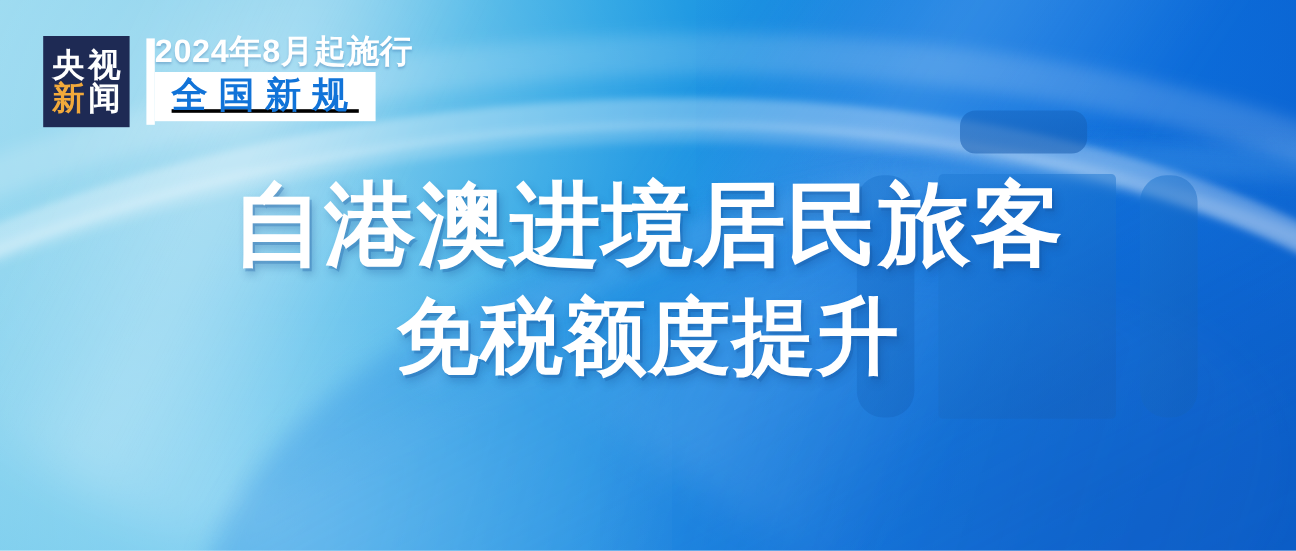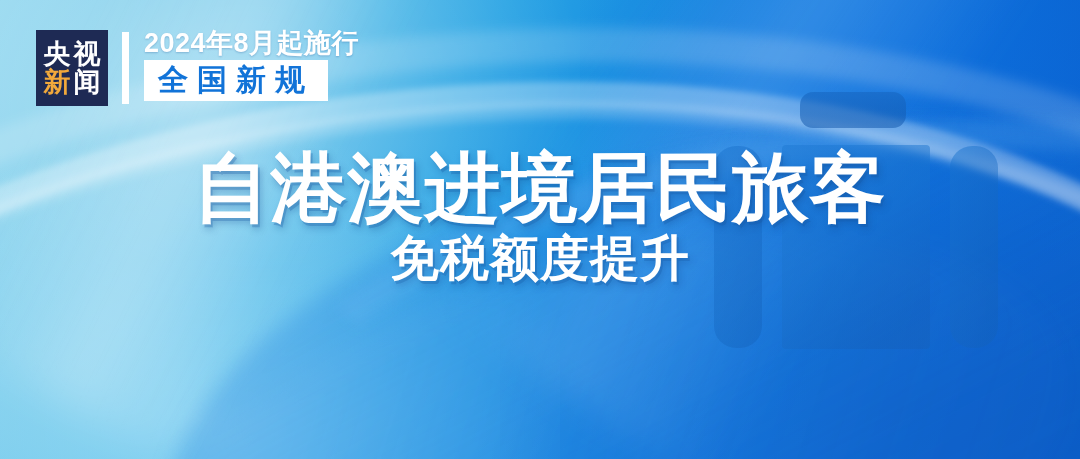--- a/index.html
+++ b/index.html
@@ -199,39 +199,39 @@
 
   .divider-bar {
     width: 7px;
     height: 72px;
     background: #ffffff;
     margin-left: 14px;
     margin-top: 2px;
   }
 
   .header-text {
-    margin-left: 15px;
     display: flex;
     flex-direction: column;
     gap: 3px;
   }
   .kicker {
     color: #ffffff;
     font-size: 27px;
     font-weight: 700;
     line-height: 1;
     letter-spacing: 0.5px;
     white-space: nowrap;
     text-shadow: 0 1px 2px rgba(10,60,130,0.25);
   }
   .headline-box {
     background: #ffffff;
     padding: 5px 14px 6px 14px;
     display: inline-block;
     width: max-content;
+    text-decoration: underline;
   }
   .headline-box-text {
     color: #1173d8;
     font-size: 30px;
     font-weight: 700;
     line-height: 1;
     letter-spacing: 9px;
     white-space: nowrap;
   }
 
@@ -246,21 +246,21 @@
   .title-line {
     color: #ffffff;
     font-weight: 700;
     line-height: 1.0;
     white-space: nowrap;
     text-shadow:
        2px 3px 0px rgba(20,85,160,0.28),
        3px 5px 7px rgba(15,70,140,0.30);
   }
   .title-line-1 { font-size: 76px; letter-spacing: 1px; text-align: center; }
-  .title-line-2 { font-size: 49px; letter-spacing: 1px; margin-top: 8px; }
+  .title-line-2 { font-size: 69px; letter-spacing: 1px; margin-top: 20px; }
 </style>
 </head>
 <body>
 
 <div id="poster">
 
   <div class="bg-layer">
     <div class="glow-tl"></div>
     <div class="glow-bl"></div>
     <div class="glow-tr"></div>

